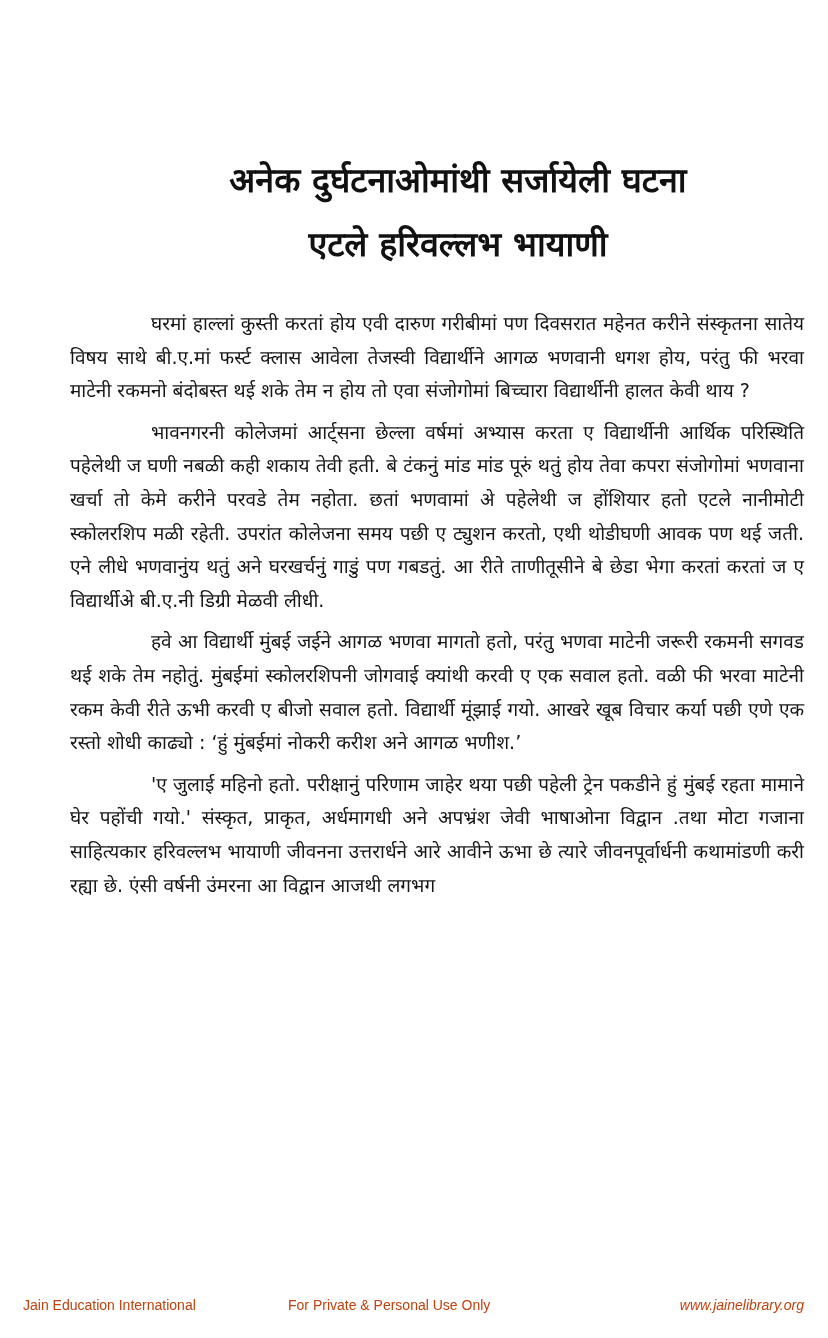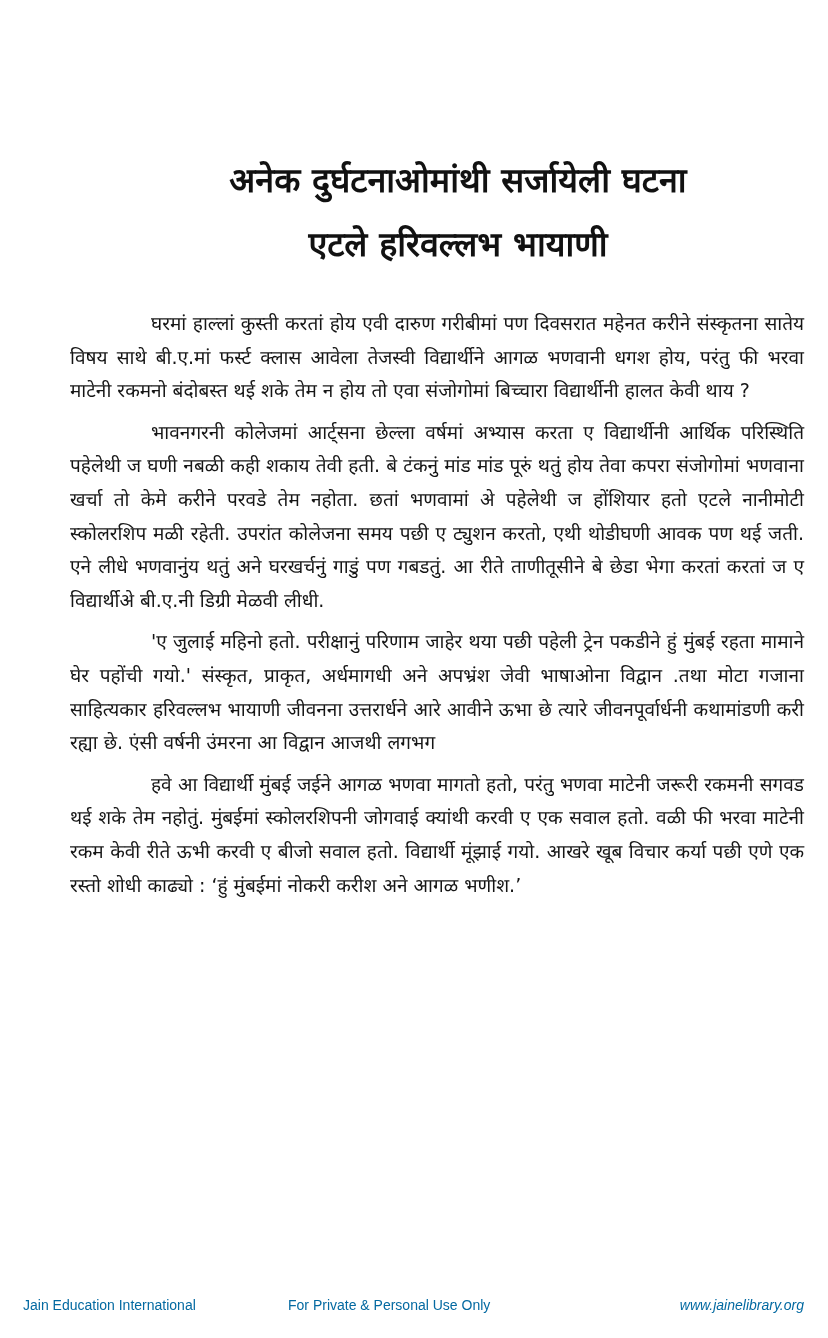--- a/index.html
+++ b/index.html
@@ -18,37 +18,37 @@
     .body-text {
       position: absolute; left: 39px; width: 734px; top: 307px; margin-left: 31px;
     }
     .para {
       margin: 0; font-size: 19px; line-height: 33.6px;
       text-align: justify; text-indent: 81px; color: #151515;
     }
     .para + .para { margin-top: 8px; }
     .footer {
       position: absolute; top: 1297px; left: 0; width: 828px; height: 24px;
-      font-family: "Liberation Sans", sans-serif; font-size: 14px; color: #0369a1;
+      font-family: "Liberation Sans", sans-serif; font-size: 14px; color: #c2410c;
     }
     .footer span { position: absolute; top: 0; white-space: nowrap; }
     .f-left { left: 23px; }
     .f-center { left: 288px; }
     .f-right { right: 24px; font-style: italic; }
   </style>
 </head>
 <body>
 
 <h1 class="page-title title-l1">अनेक दुर्घटनाओमांथी सर्जायेली घटना</h1>
 <h1 class="page-title title-l2">एटले हरिवल्लभ भायाणी</h1>
 
 <div class="body-text">
   <p class="para">घरमां हाल्लां कुस्ती करतां होय एवी दारुण गरीबीमां पण दिवसरात महेनत करीने संस्कृतना सातेय विषय साथे बी.ए.मां फर्स्ट क्लास आवेला तेजस्वी विद्यार्थीने आगळ भणवानी धगश होय, परंतु फी भरवा माटेनी रकमनो बंदोबस्त थई शके तेम न होय तो एवा संजोगोमां बिच्चारा विद्यार्थीनी हालत केवी थाय ?</p>
   <p class="para">भावनगरनी कोलेजमां आर्ट्सना छेल्ला वर्षमां अभ्यास करता ए विद्यार्थीनी आर्थिक परिस्थिति पहेलेथी ज घणी नबळी कही शकाय तेवी हती. बे टंकनुं मांड मांड पूरुं थतुं होय तेवा कपरा संजोगोमां भणवाना खर्चा तो केमे करीने परवडे तेम नहोता. छतां भणवामां अे पहेलेथी ज होंशियार हतो एटले नानीमोटी स्कोलरशिप मळी रहेती. उपरांत कोलेजना समय पछी ए ट्युशन करतो, एथी थोडीघणी आवक पण थई जती. एने लीधे भणवानुंय थतुं अने घरखर्चनुं गाडुं पण गबडतुं. आ रीते ताणीतूसीने बे छेडा भेगा करतां करतां ज ए विद्यार्थीअे बी.ए.नी डिग्री मेळवी लीधी.</p>
+  <p class="para">हवे आ विद्यार्थी मुंबई जईने आगळ भणवा मागतो हतो, परंतु भणवा माटेनी जरूरी रकमनी सगवड थई शके तेम नहोतुं. मुंबईमां स्कोलरशिपनी जोगवाई क्यांथी करवी ए एक सवाल हतो. वळी फी भरवा माटेनी रकम केवी रीते ऊभी करवी ए बीजो सवाल हतो. विद्यार्थी मूंझाई गयो. आखरे खूब विचार कर्या पछी एणे एक रस्तो शोधी काढ्यो : ‘हुं मुंबईमां नोकरी करीश अने आगळ भणीश.’</p>
   <p class="para">'ए जुलाई महिनो हतो. परीक्षानुं परिणाम जाहेर थया पछी पहेली ट्रेन पकडीने हुं मुंबई रहता मामाने घेर पहोंची गयो.' संस्कृत, प्राकृत, अर्धमागधी अने अपभ्रंश जेवी भाषाओना विद्वान .तथा मोटा गजाना साहित्यकार हरिवल्लभ भायाणी जीवनना उत्तरार्धने आरे आवीने ऊभा छे त्यारे जीवनपूर्वार्धनी कथामांडणी करी रह्या छे. एंसी वर्षनी उंमरना आ विद्वान आजथी लगभग</p>
-  <p class="para">हवे आ विद्यार्थी मुंबई जईने आगळ भणवा मागतो हतो, परंतु भणवा माटेनी जरूरी रकमनी सगवड थई शके तेम नहोतुं. मुंबईमां स्कोलरशिपनी जोगवाई क्यांथी करवी ए एक सवाल हतो. वळी फी भरवा माटेनी रकम केवी रीते ऊभी करवी ए बीजो सवाल हतो. विद्यार्थी मूंझाई गयो. आखरे खूब विचार कर्या पछी एणे एक रस्तो शोधी काढ्यो : ‘हुं मुंबईमां नोकरी करीश अने आगळ भणीश.’</p>
 </div>
 
 <div class="footer">
   <span class="f-left">Jain Education International</span>
   <span class="f-center">For Private &amp; Personal Use Only</span>
   <span class="f-right">www.jainelibrary.org</span>
 </div>
 
 </body></html>

